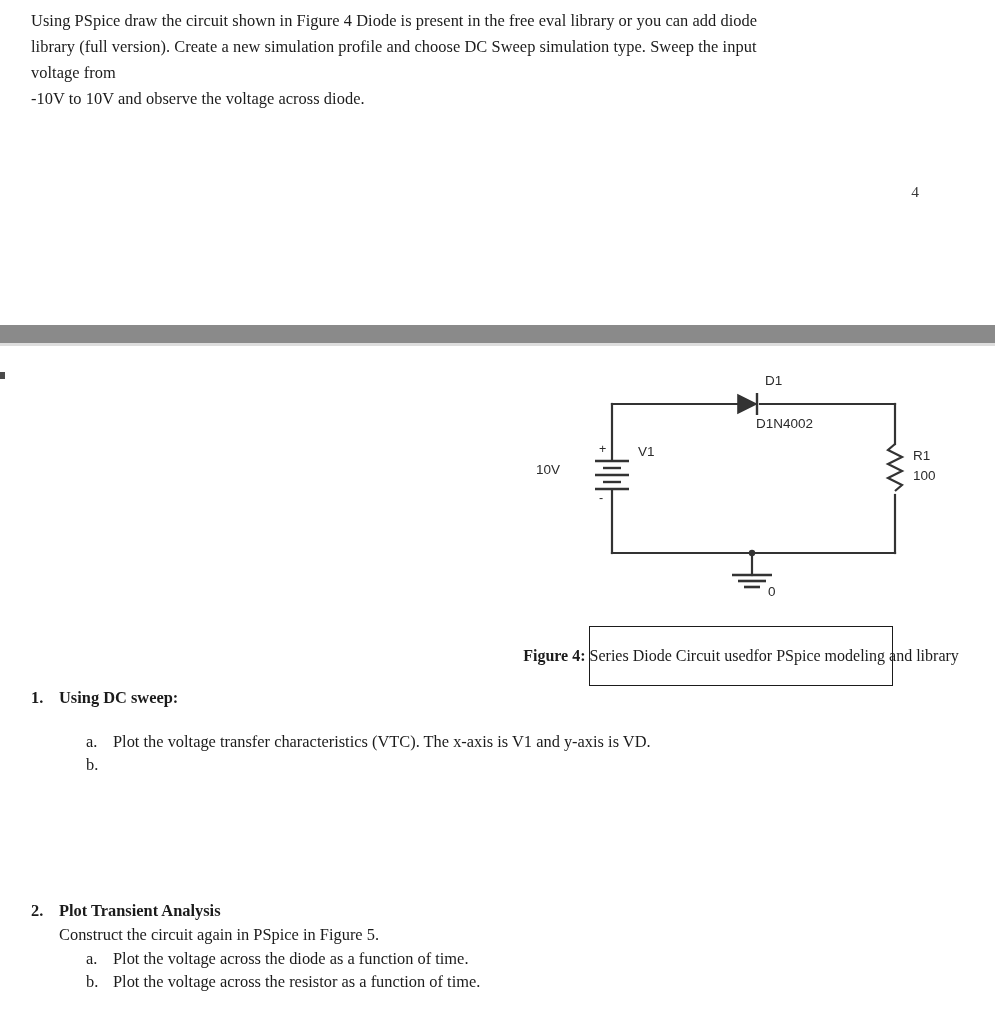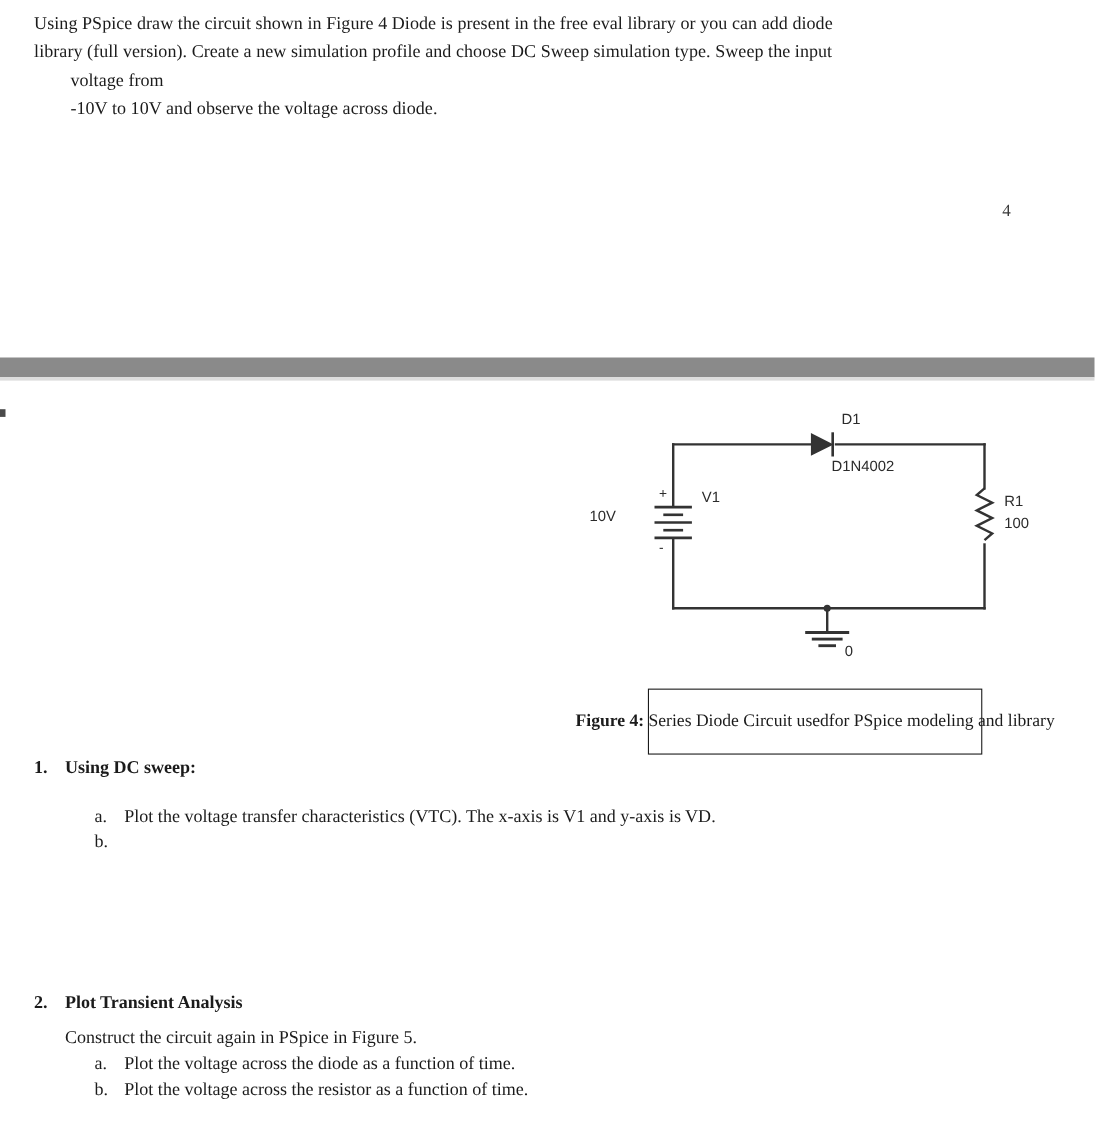--- a/index.html
+++ b/index.html
@@ -23,21 +23,21 @@
   
   #intro-paragraph {
     left: 31px;
     top: 8px;
     width: 934px;
     font-size: 16.4px;
     line-height: 26px;
     text-align: justify;
     letter-spacing: 0.05px;
   }
-  #intro-paragraph .nojust { text-align: left; margin-left: 33px; }
+  #intro-paragraph .nojust { text-align: left; }
 
   
   #page-number {
     left: 900px;
     top: 183px;
     width: 30px;
     text-align: center;
     font-size: 15.5px;
     color: #3a3a3a;
   }
@@ -140,21 +140,21 @@
     align-items: baseline;
     line-height: 23px;
   }
   .sub-marker {
     width: 27px;
     flex: 0 0 27px;
     text-align: left;
   }
   #task-1 .sub-list { margin-left: 55px; margin-top: 22px; }
   #task-2 .sub-list { margin-left: 55px; margin-top: 1px; }
-  #task-2 .task-sub { margin-top: 10px; }
+  #task-2 .task-sub { margin-top: 2px; }
 </style>
 </head>
 <body>
 
 <div class="abs" id="intro-paragraph">
   <div>Using PSpice draw the circuit shown in Figure 4  Diode is present in the free eval library or you can add diode</div>
   <div>library  (full version).  Create a new simulation profile and choose DC Sweep simulation type. Sweep the input</div>
   <div class="nojust">voltage from</div>
   <div class="nojust">-10V to 10V and observe the voltage across diode.</div>
 </div>

